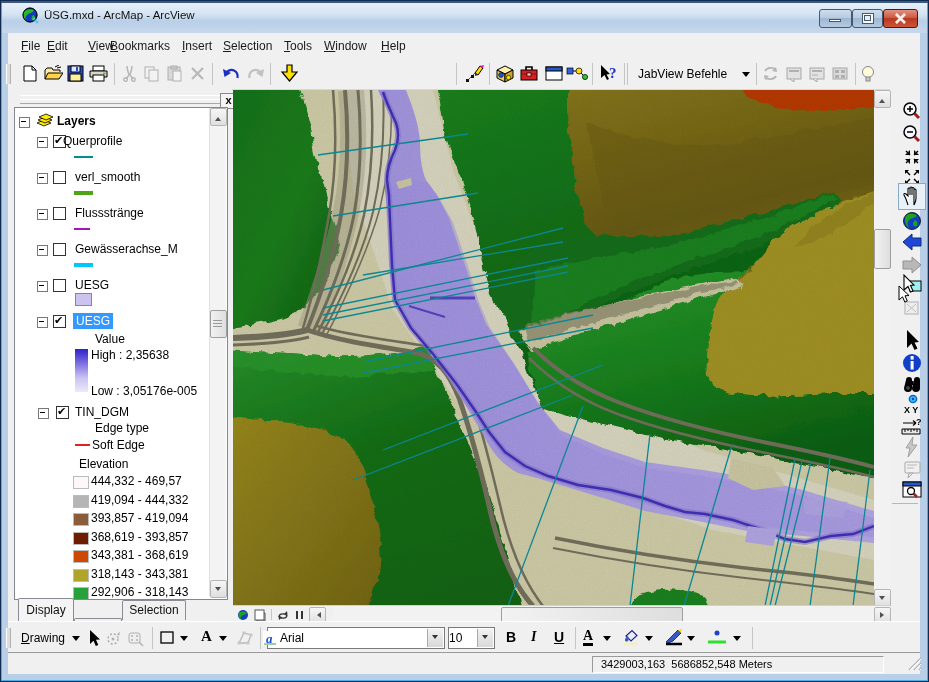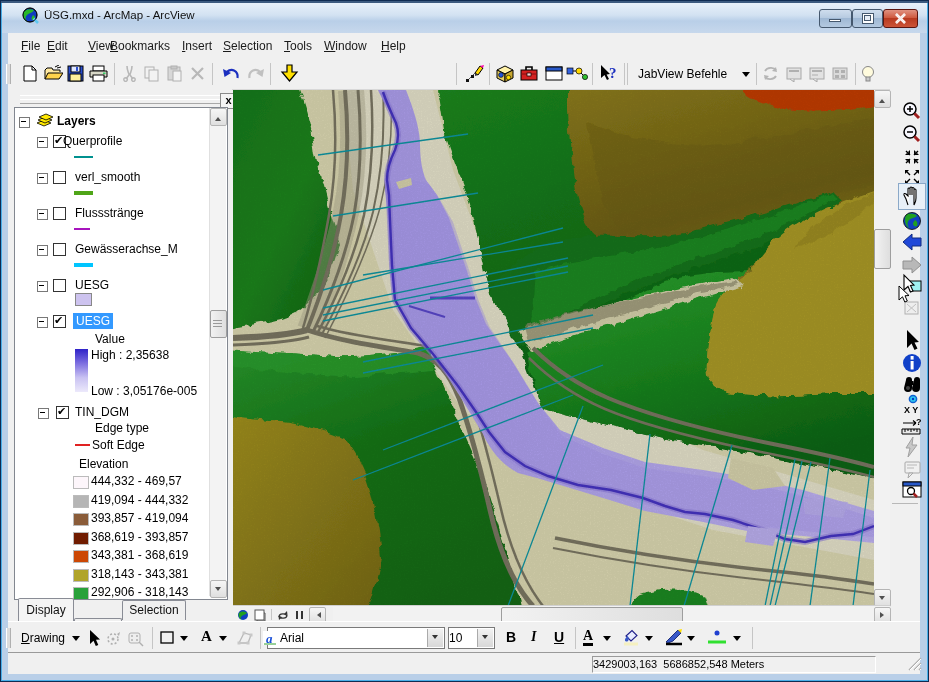--- a/index.html
+++ b/index.html
@@ -46,21 +46,21 @@
   .sbtn{position:absolute;background:linear-gradient(#f6f6f6,#dfdfdf);border:1px solid #b5b5b5;border-radius:2px;}
   .sthumb{position:absolute;background:linear-gradient(90deg,#f2f2f2,#dedede);border:1px solid #9e9e9e;border-radius:2px;}
   .arr{position:absolute;width:0;height:0;border:3px solid transparent;}
   
   #rtb{left:890px;top:89px;width:30px;height:532px;background:#f0f0f0;}
   .ricon{position:absolute;left:10px;width:24px;height:22px;text-align:center;}
   
   #drawbar{left:8px;top:621px;width:912px;height:31px;background:#f0f0f0;border-top:1px solid #fff;}
   
   #statusbar{left:8px;top:652px;width:912px;height:21px;background:#f0f0f0;border-top:1px solid #9a9a9a;}
-  #coordbox{position:absolute;left:584px;top:3px;width:282px;height:15px;border:1px solid #9a9a9a;border-bottom-color:#fff;border-right-color:#fff;font-size:11px;color:#000;line-height:15px;}
+  #coordbox{position:absolute;left:584px;top:3px;width:282px;height:15px;border:1px solid #9a9a9a;border-bottom-color:#fff;border-right-color:#fff;font-size:11px;color:#000;padding-left:8px;line-height:15px;}
 </style>
 </head>
 <body>
 <div class="abs" id="frame-outer"></div>
 <div class="abs" id="frame-bright"></div>
 <div class="abs" id="frame-band"></div>
 <div class="abs" id="titlebar"></div>
 <div class="abs" style="left:1px;top:1px;width:927px;height:2px;background:#3c5a80"></div>
 <div class="abs" id="title-icon" style="left:22px;top:7px;width:18px;height:18px;"><svg width="18" height="18">
       <circle cx="8" cy="8" r="7" fill="#103cc0" stroke="#000" stroke-width="0.8"></circle>

